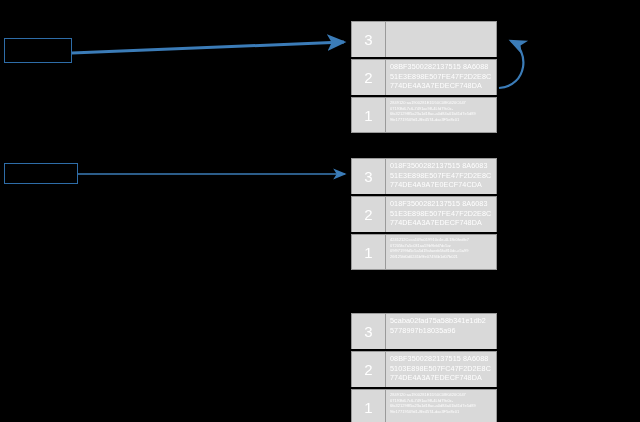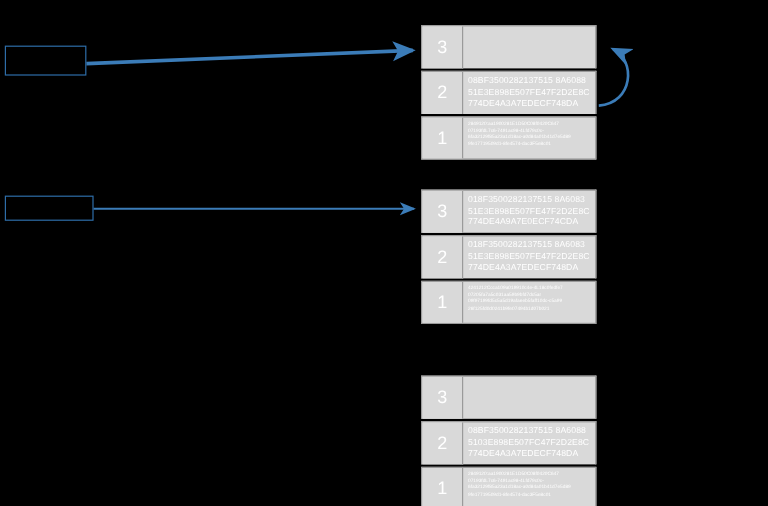--- a/index.html
+++ b/index.html
@@ -183,20 +183,24 @@
         <span class="hash-line">09f97199fd5c5a5d19afaeeb5faff10dc-c5a99</span>
         <span class="hash-line">26f125fd0d0241b9fe07494b1d07b021</span>
       </div>
     </div>
   </div>
 
   <div class="block-stack" id="block-stack-3">
 
     <div class="block-row">
       <div class="block-index">3</div>
+      <div class="block-payload payload-md">
+        <span class="hash-line">5caba02fad75a58b341e1db2</span>
+        <span class="hash-line">5778997b18035a96</span>
+      </div>
     </div>
 
     <div class="block-row sep">
       <div class="block-index">2</div>
       <div class="block-payload payload-md">
         <span class="hash-line">08BF3500282137515 8A6088</span>
         <span class="hash-line">5103E898E507FC47F2D2E8C</span>
         <span class="hash-line">774DE4A3A7EDECF748DA</span>
       </div>
     </div>

